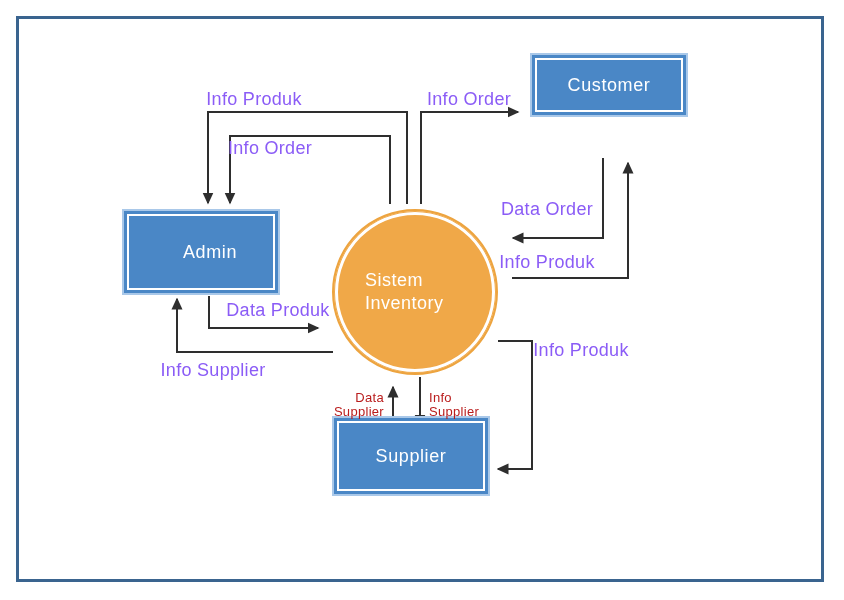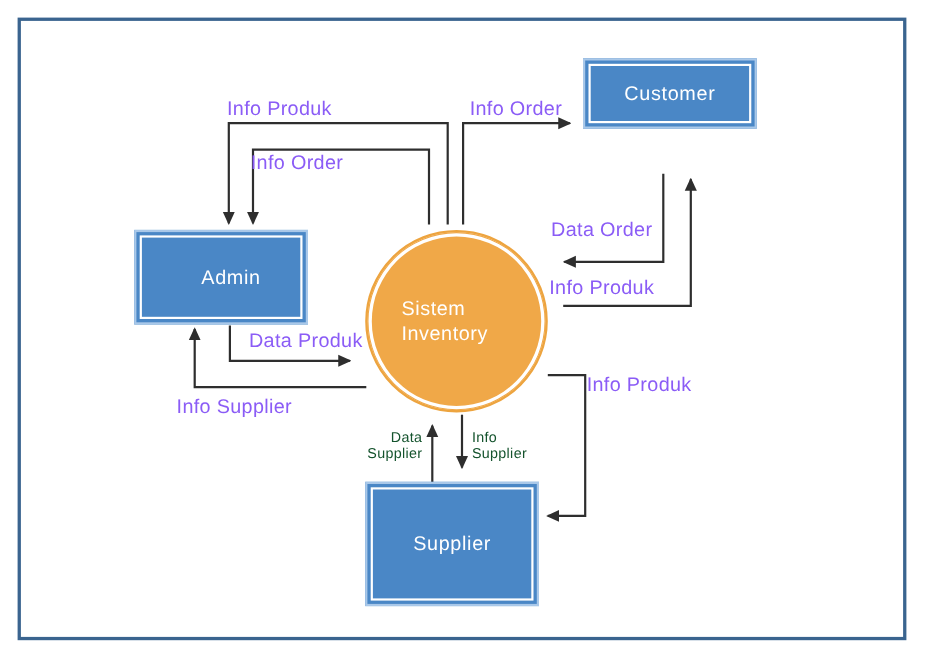--- a/index.html
+++ b/index.html
@@ -16,36 +16,36 @@
     position:absolute;box-sizing:border-box;
     background:#4a87c6;border:2px solid #a9c8e9;
     display:flex;align-items:center;justify-content:center;
     color:#ffffff;font-size:18px;letter-spacing:0.6px;
   }
   .entity::before{
     content:"";position:absolute;inset:3px;border:2px solid #ffffff;pointer-events:none;
   }
   .entity-admin{left:122px;top:209px;width:158px;height:86px;padding-left:18px;}
   .entity-customer{left:530px;top:53px;width:158px;height:64px;}
-  .entity-supplier{left:332px;top:438px;width:158px;height:113px;}
+  .entity-supplier{left:332px;top:416px;width:158px;height:80px;}
   .process{
     position:absolute;left:332px;top:209px;width:166px;height:166px;
     box-sizing:border-box;border-radius:50%;
     background:#f0a848;border:2px solid #eda43f;
     box-shadow:inset 0 0 0 1px #f0a848, inset 0 0 0 4px #ffffff;
     display:flex;align-items:center;justify-content:center;
     color:#ffffff;font-size:18px;line-height:23px;letter-spacing:0.5px;
   }
   .process .ptxt{width:100px;}
   .lbl{
     position:absolute;transform:translate(-50%,-50%);
     font-size:18px;letter-spacing:0.3px;white-space:nowrap;color:#8b5cf6;
   }
   .lbl2{
-    position:absolute;font-size:13px;letter-spacing:0.3px;line-height:14px;color:#14532d;
+    position:absolute;font-size:13px;letter-spacing:0.3px;line-height:14px;color:#b91c1c;
     width:62px;
   }
   .lbl-a{left:254px;top:99px;}
   .lbl-b{left:270px;top:148px;}
   .lbl-c{left:469px;top:99px;}
   .lbl-d{left:547px;top:209px;}
   .lbl-e{left:547px;top:262px;}
   .lbl-f{left:581px;top:350px;}
   .lbl-g{left:278px;top:310px;}
   .lbl-h{left:213px;top:370px;}

